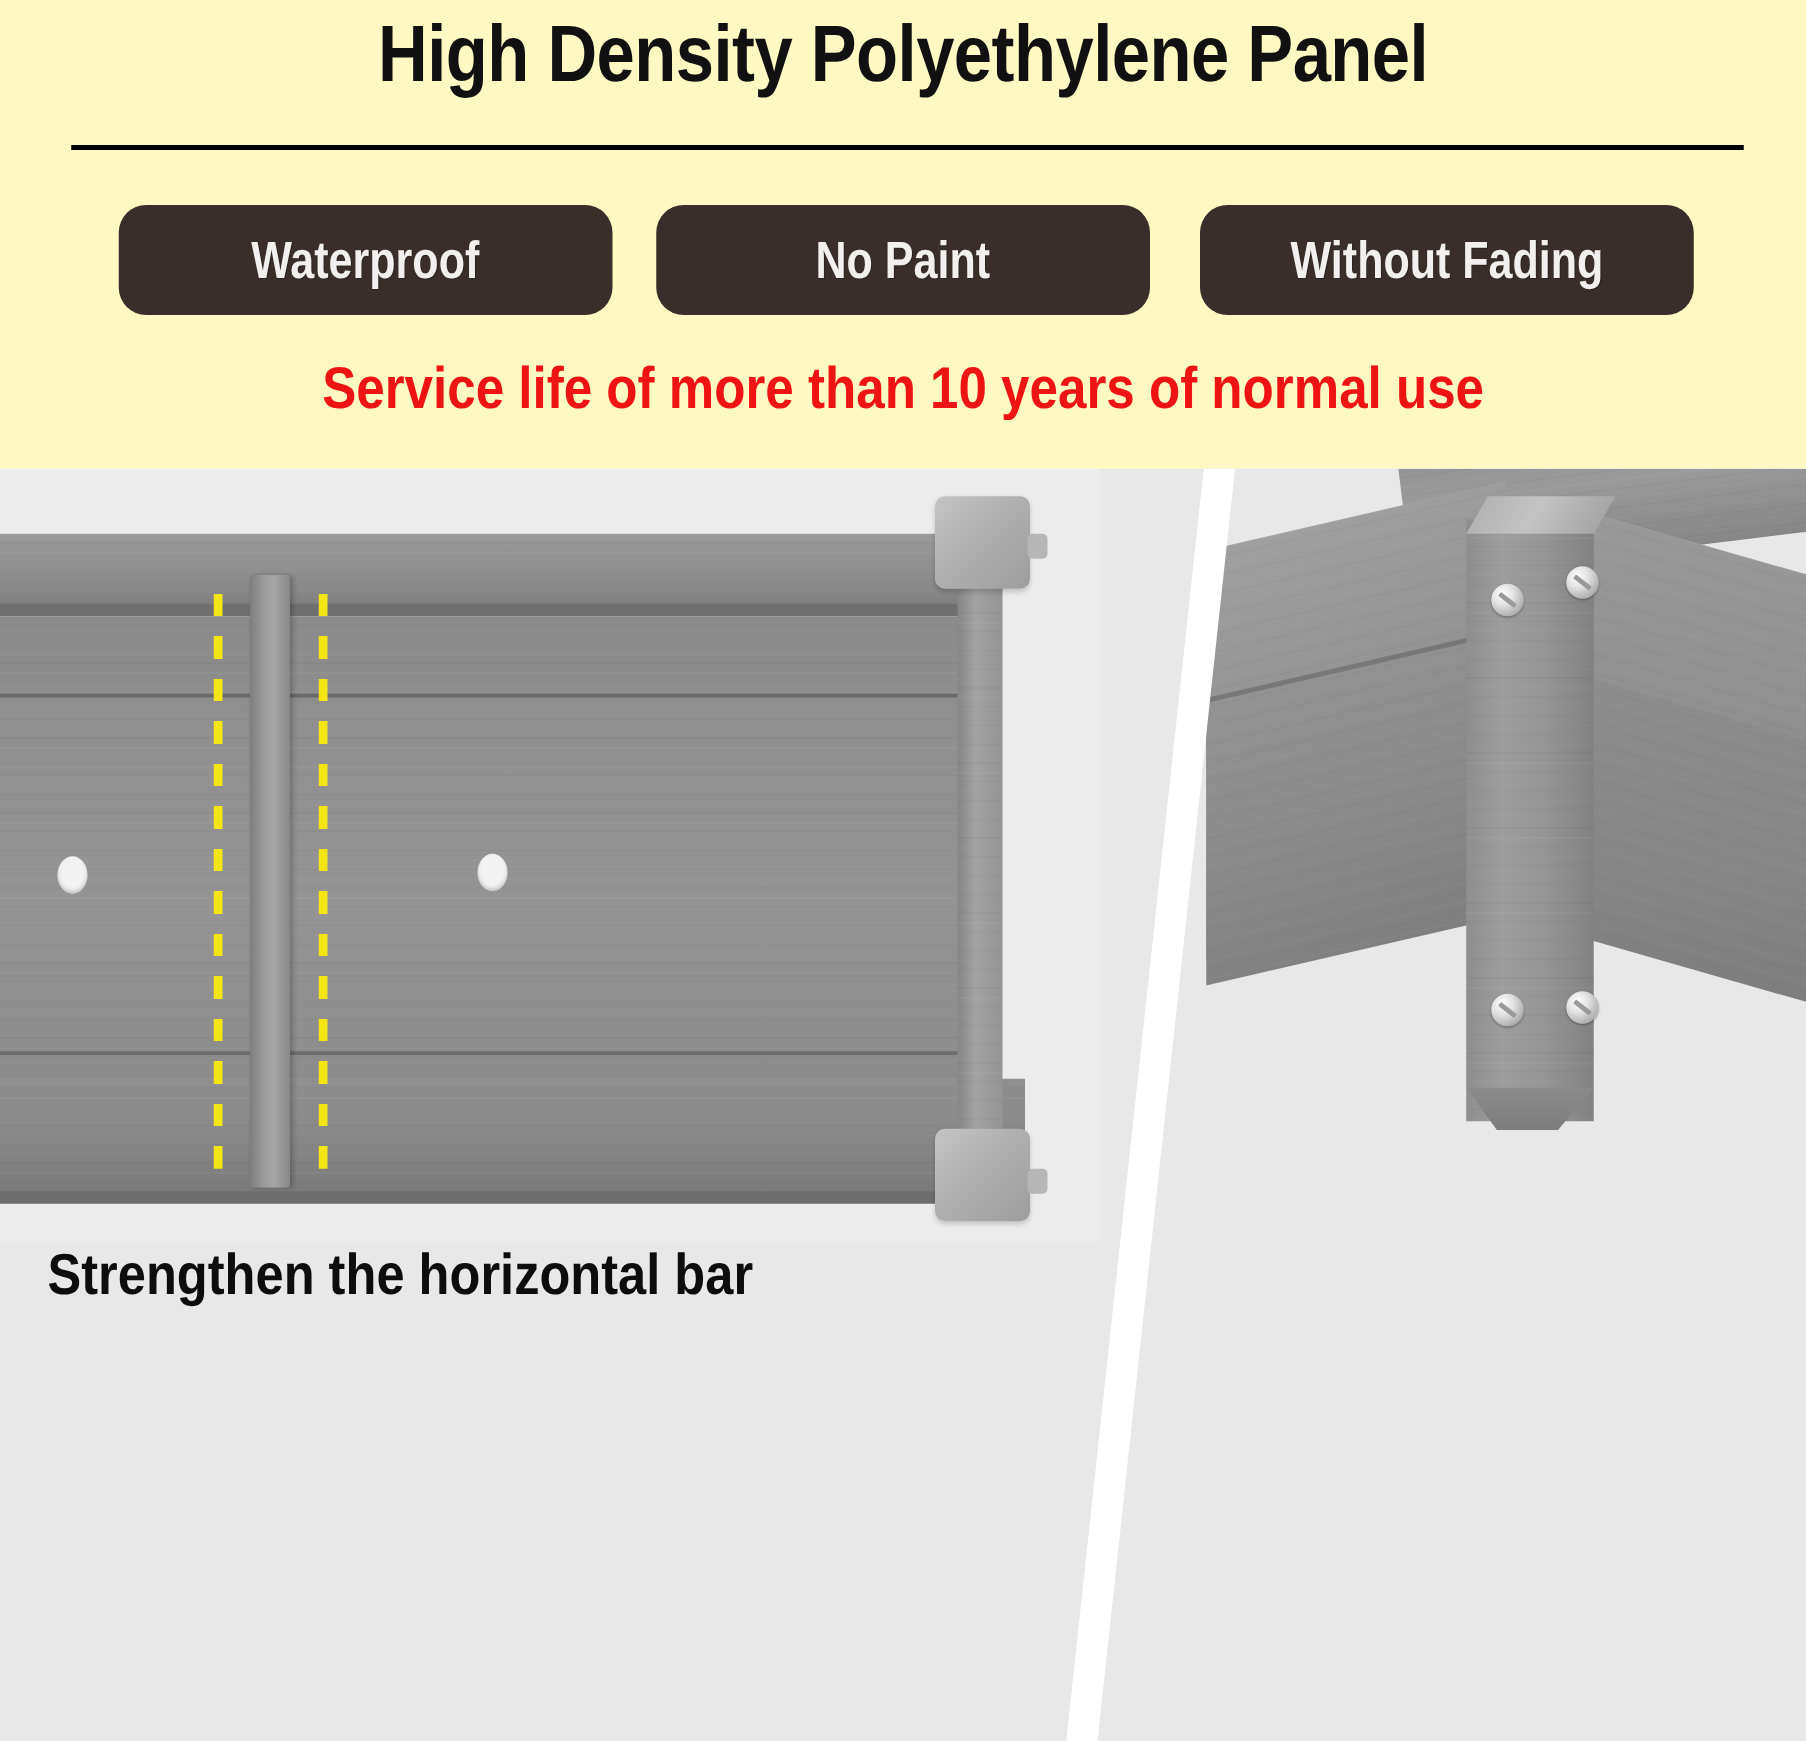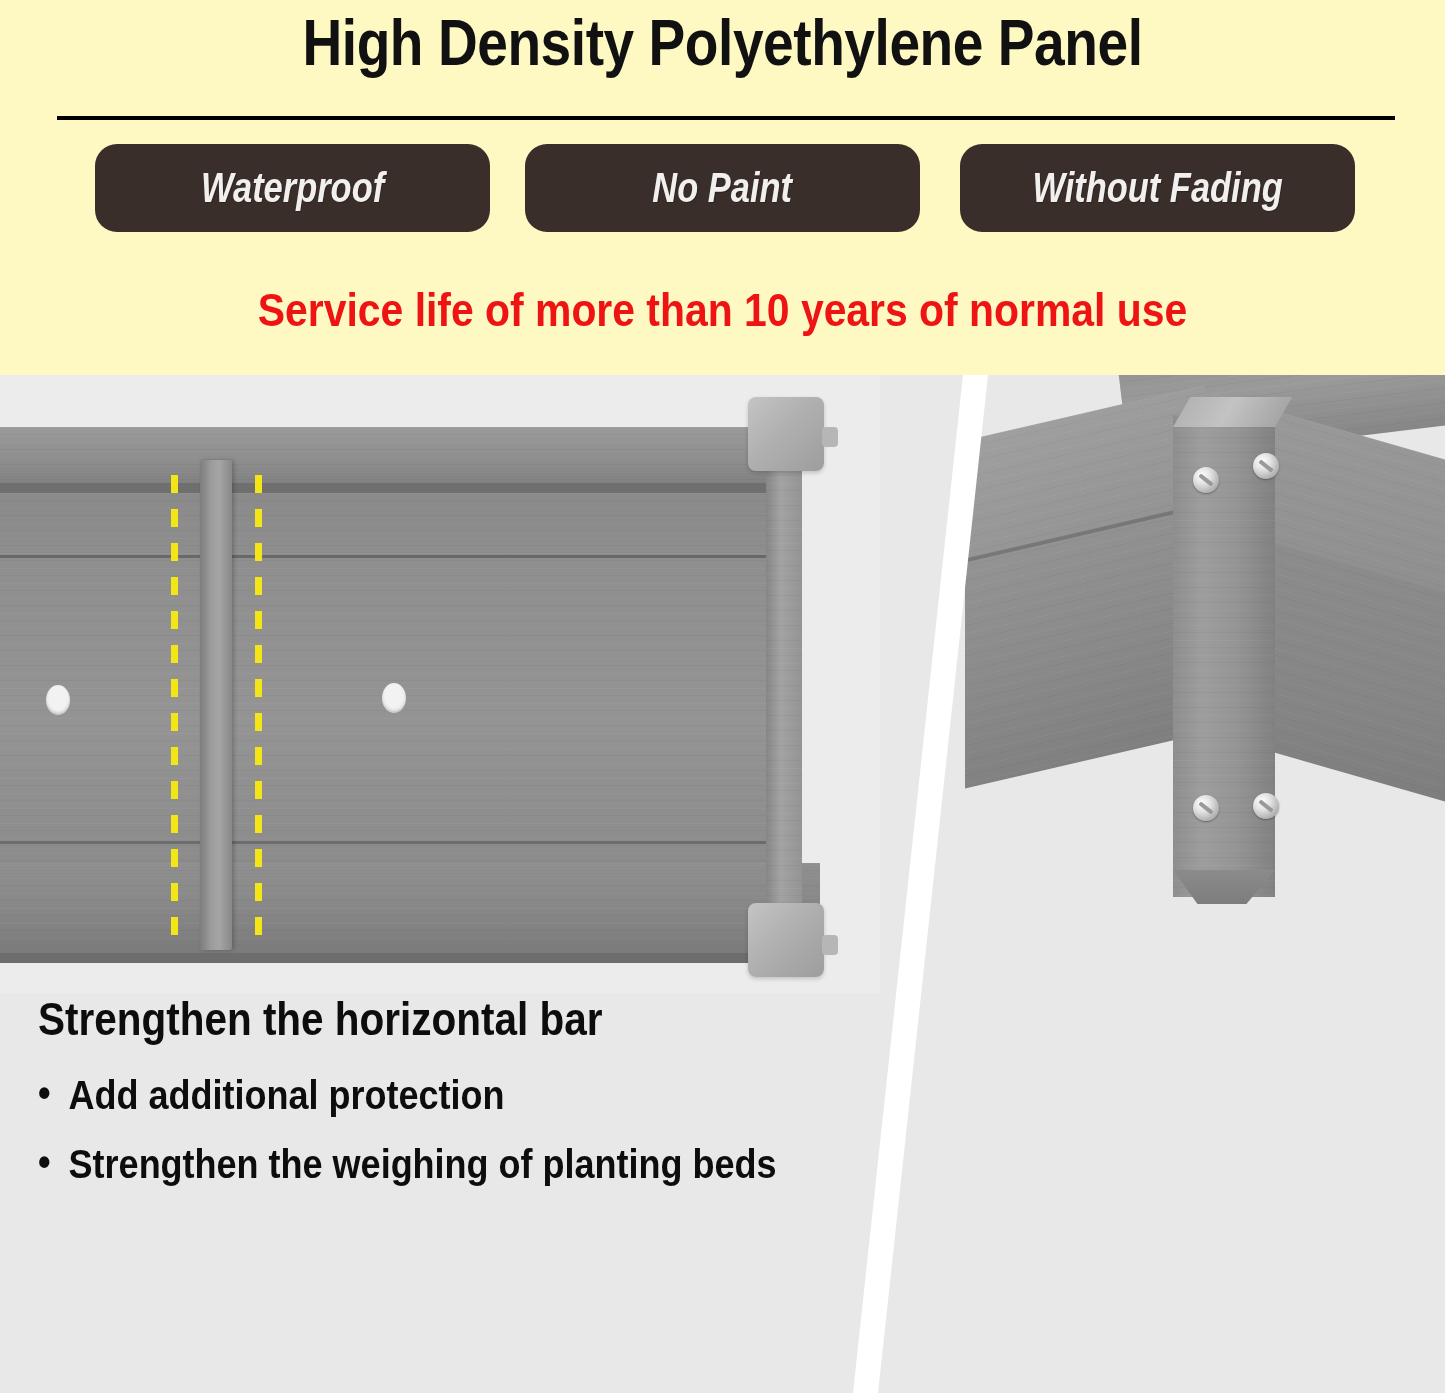--- a/index.html
+++ b/index.html
@@ -22,21 +22,21 @@
     font-size:64px; font-weight:bold; color:#111111;
     letter-spacing:-0.5px;
     transform:scaleX(0.86); transform-origin:center top;
     white-space:nowrap;
   }
   #rule {
     position:absolute; left:57px; top:116px; width:1338px; height:4px;
     background:#000000;
   }
   #badge-row {
-    position:absolute; left:0; top:144px; width:1445px; height:88px;font-style:italic;
+    position:absolute; left:0; top:164px; width:1445px; height:88px;
   }
   .badge {
     position:absolute; top:0; height:88px;
     background:#392e2a;
     border-radius:22px;
     display:flex; align-items:center; justify-content:center;
   }
   .badge-label {
     font-size:42px; font-weight:bold; color:#f2f0ee;
     transform:scaleX(0.82); transform-origin:center;
@@ -330,24 +330,20 @@
       <div class="lp-hole" id="hole-2"></div>
 
       <div class="lp-cap" id="cap-top"></div>
       <div class="lp-cap-nub" id="nub-top"></div>
       <div class="lp-cap" id="cap-bottom"></div>
       <div class="lp-cap-nub" id="nub-bottom"></div>
     </div>
 
     <div id="left-caption">
       <div class="cap-heading">Strengthen the horizontal bar</div>
-      <ul class="cap-list">
-        <li class="cap-item">Add additional protection</li>
-        <li class="cap-item">Strengthen the weighing of planting beds</li>
-      </ul>
     </div>
   </div>
 
   <div id="right-panel">
 
     <div id="right-photo">
       <div class="rp-back-rail">
         <div class="lp-grain"></div>
       </div>
       <div class="rp-side-board">

